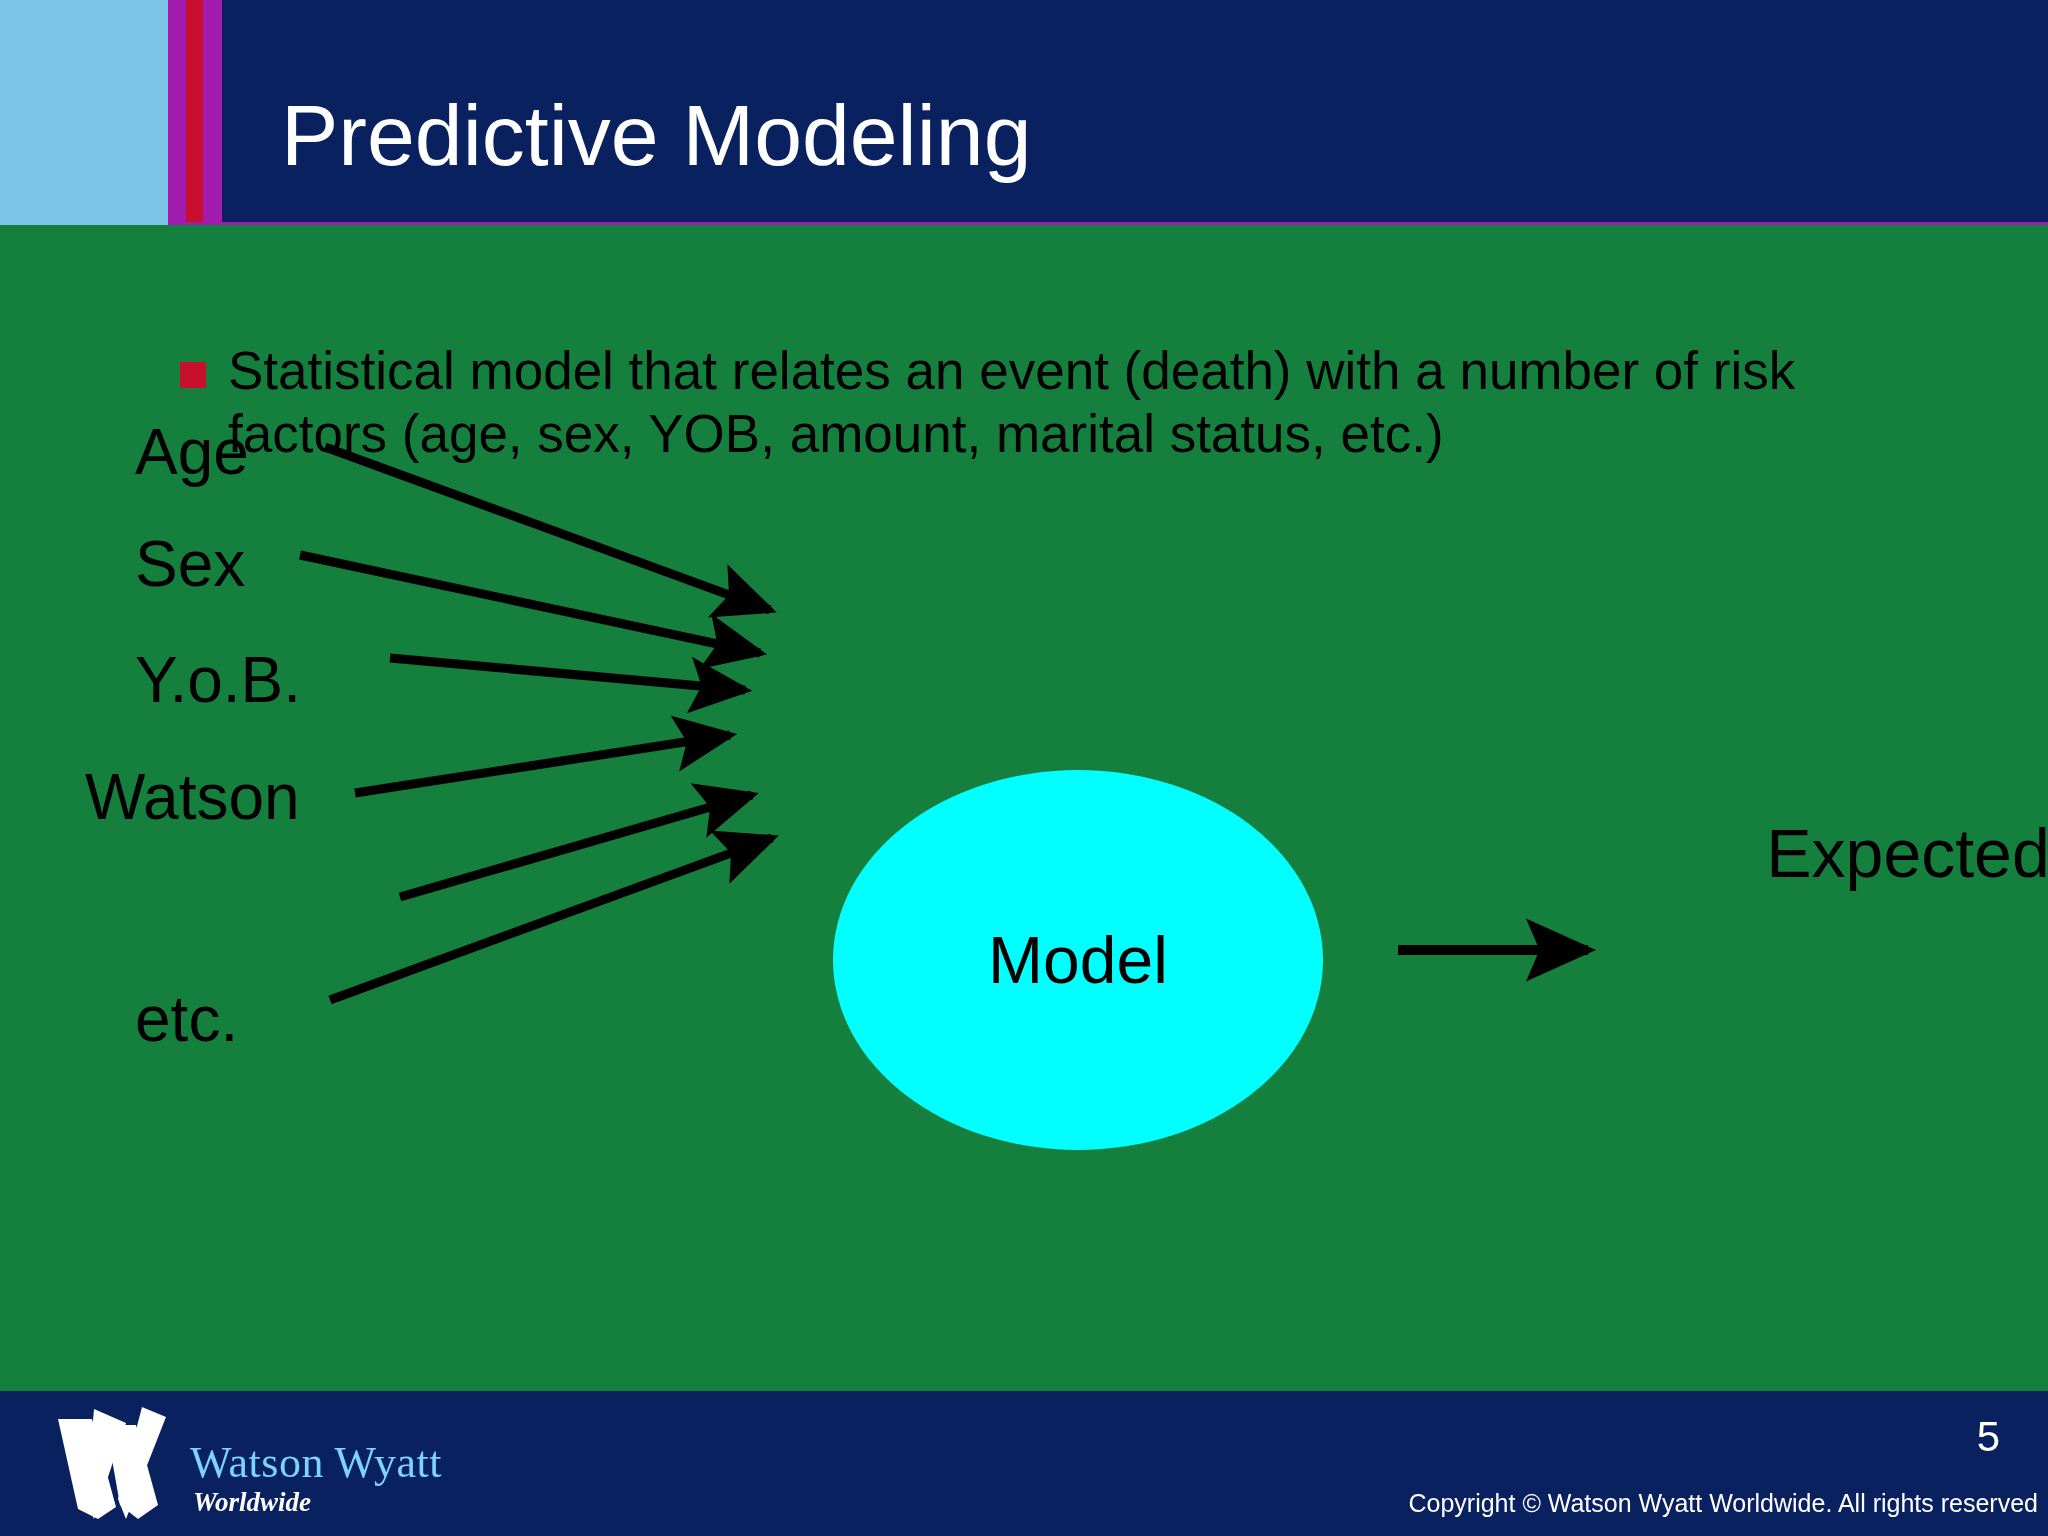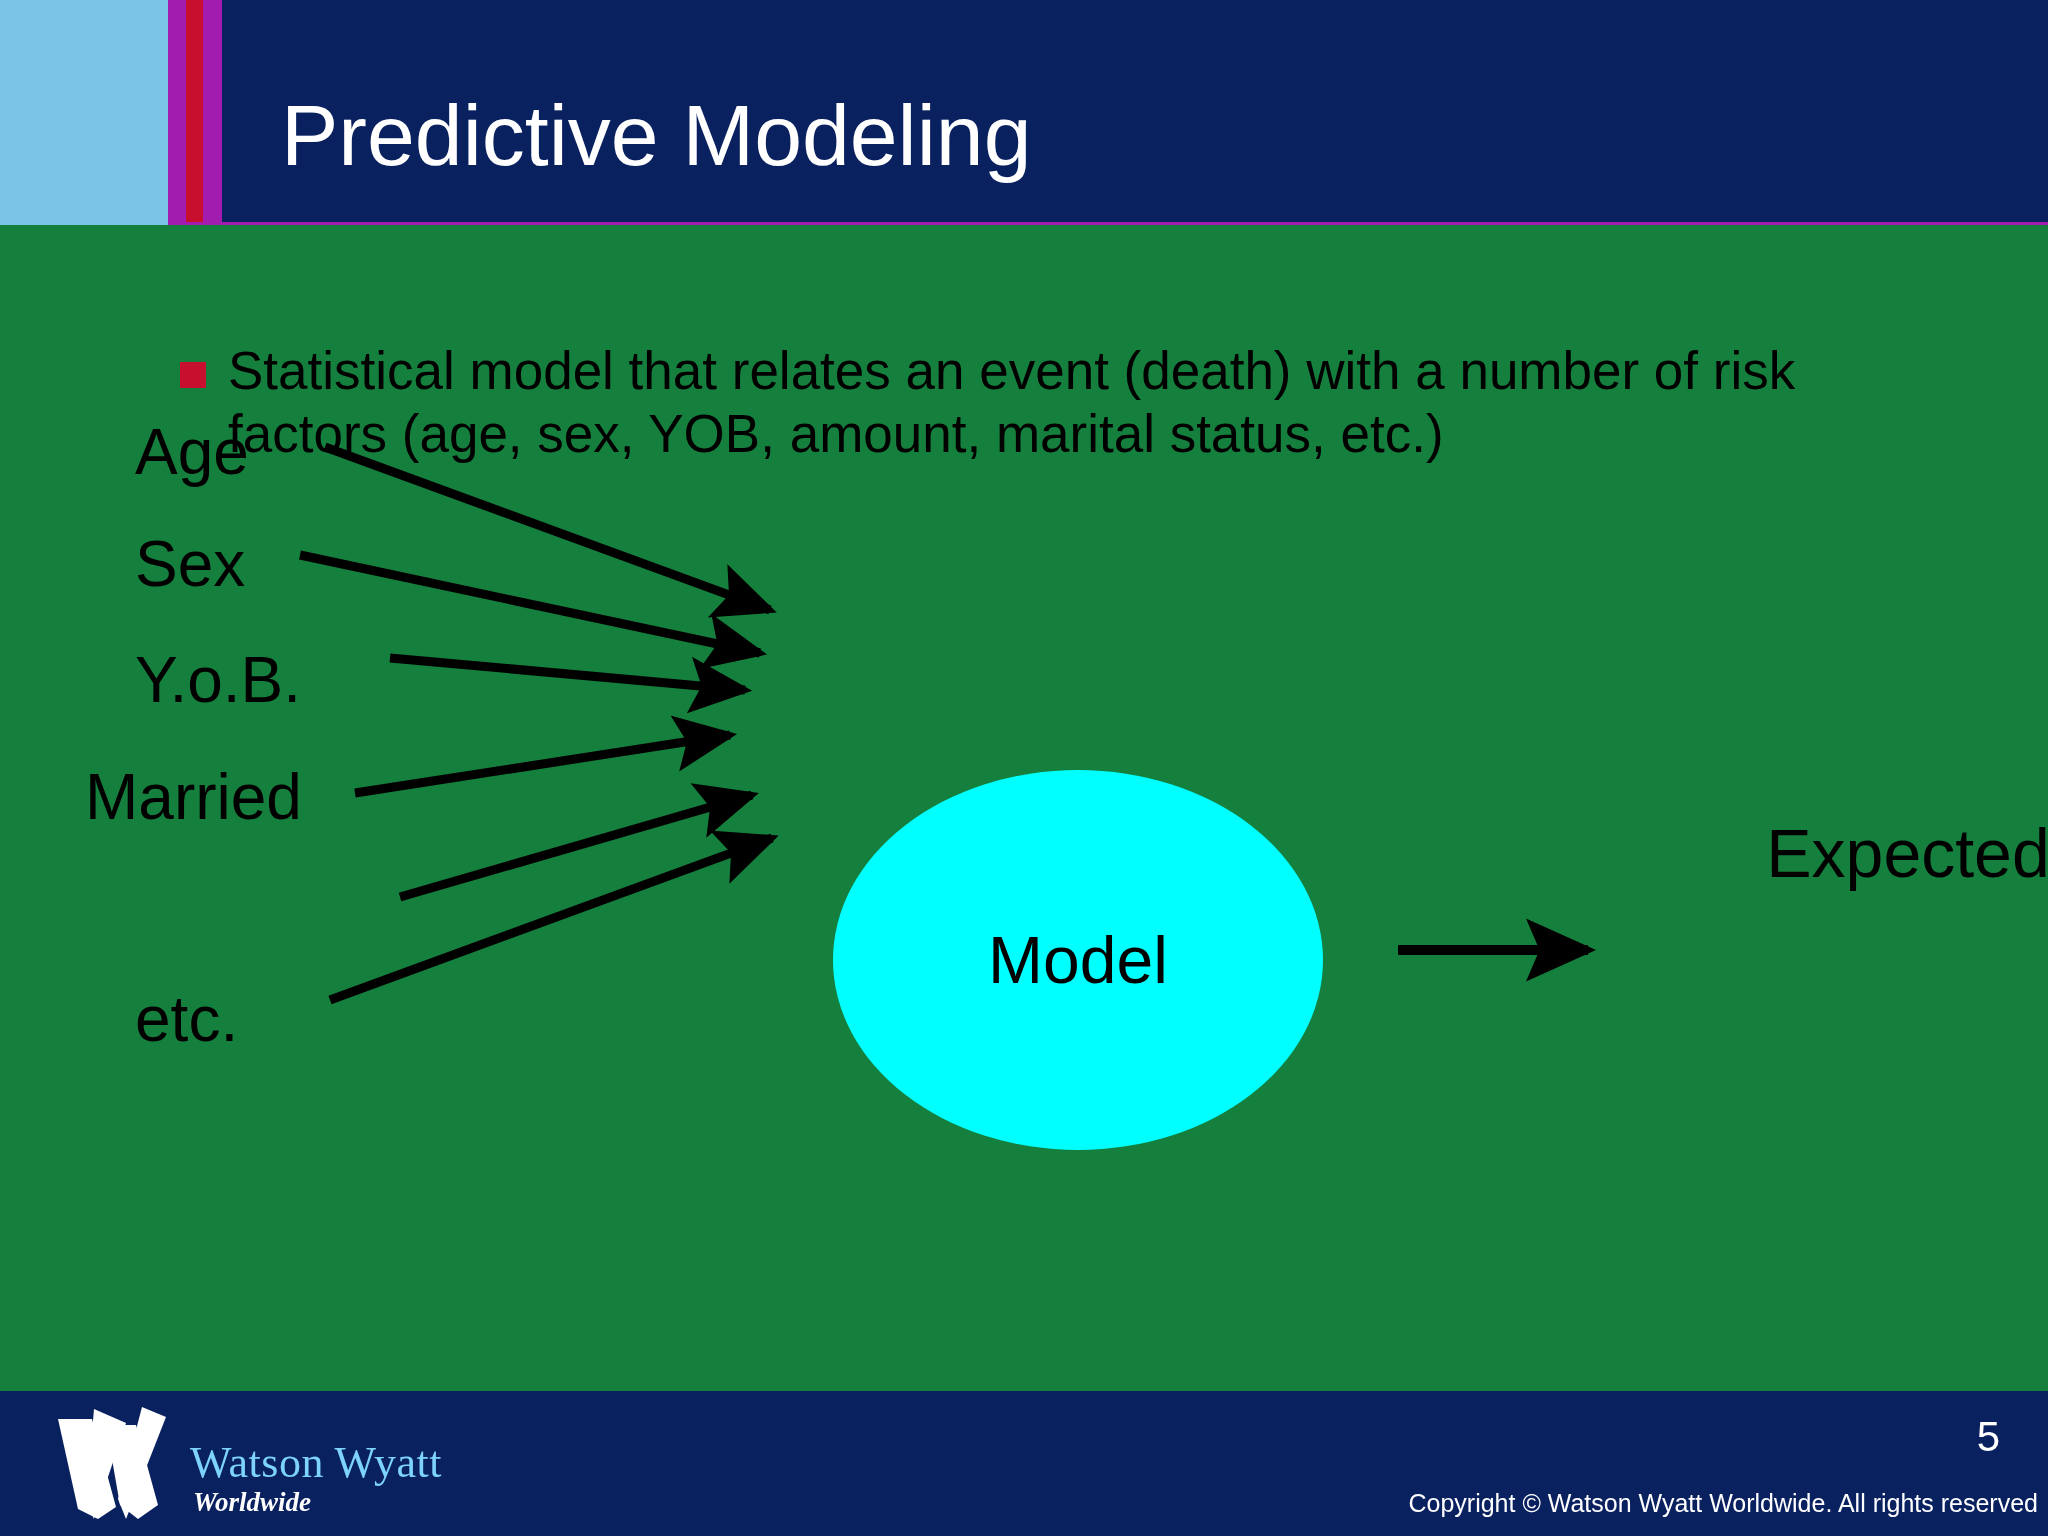--- a/index.html
+++ b/index.html
@@ -220,21 +220,21 @@
   <div class="bullet-row">
     <span class="bullet-marker"></span>
     <span class="bullet-text">Statistical model that relates an event (death) with a number of risk factors (age, sex, YOB, amount, marital status, etc.)</span>
   </div>
 
   <div class="diagram">
 
     <div class="factor-label lbl-age">Age</div>
     <div class="factor-label lbl-sex">Sex</div>
     <div class="factor-label lbl-yob">Y.o.B.</div>
-    <div class="factor-label lbl-married">Married</div>
+    <div class="factor-label lbl-married">Watson</div>
     <div class="factor-label lbl-etc">etc.</div>
 
     <svg class="arrows" viewBox="0 0 2048 1166">
       <defs>
         <marker id="ah" markerWidth="7" markerHeight="7" refX="6.2" refY="3.5" orient="auto" markerUnits="strokeWidth">
           <path d="M0,0.35 L7,3.5 L0,6.65 L1.35,3.5 Z" fill="#000000"></path>
         </marker>
       </defs>
       <g stroke="#000000" stroke-width="9" fill="none" marker-end="url(#ah)">
         <line x1="325" y1="222" x2="770" y2="385"></line>

